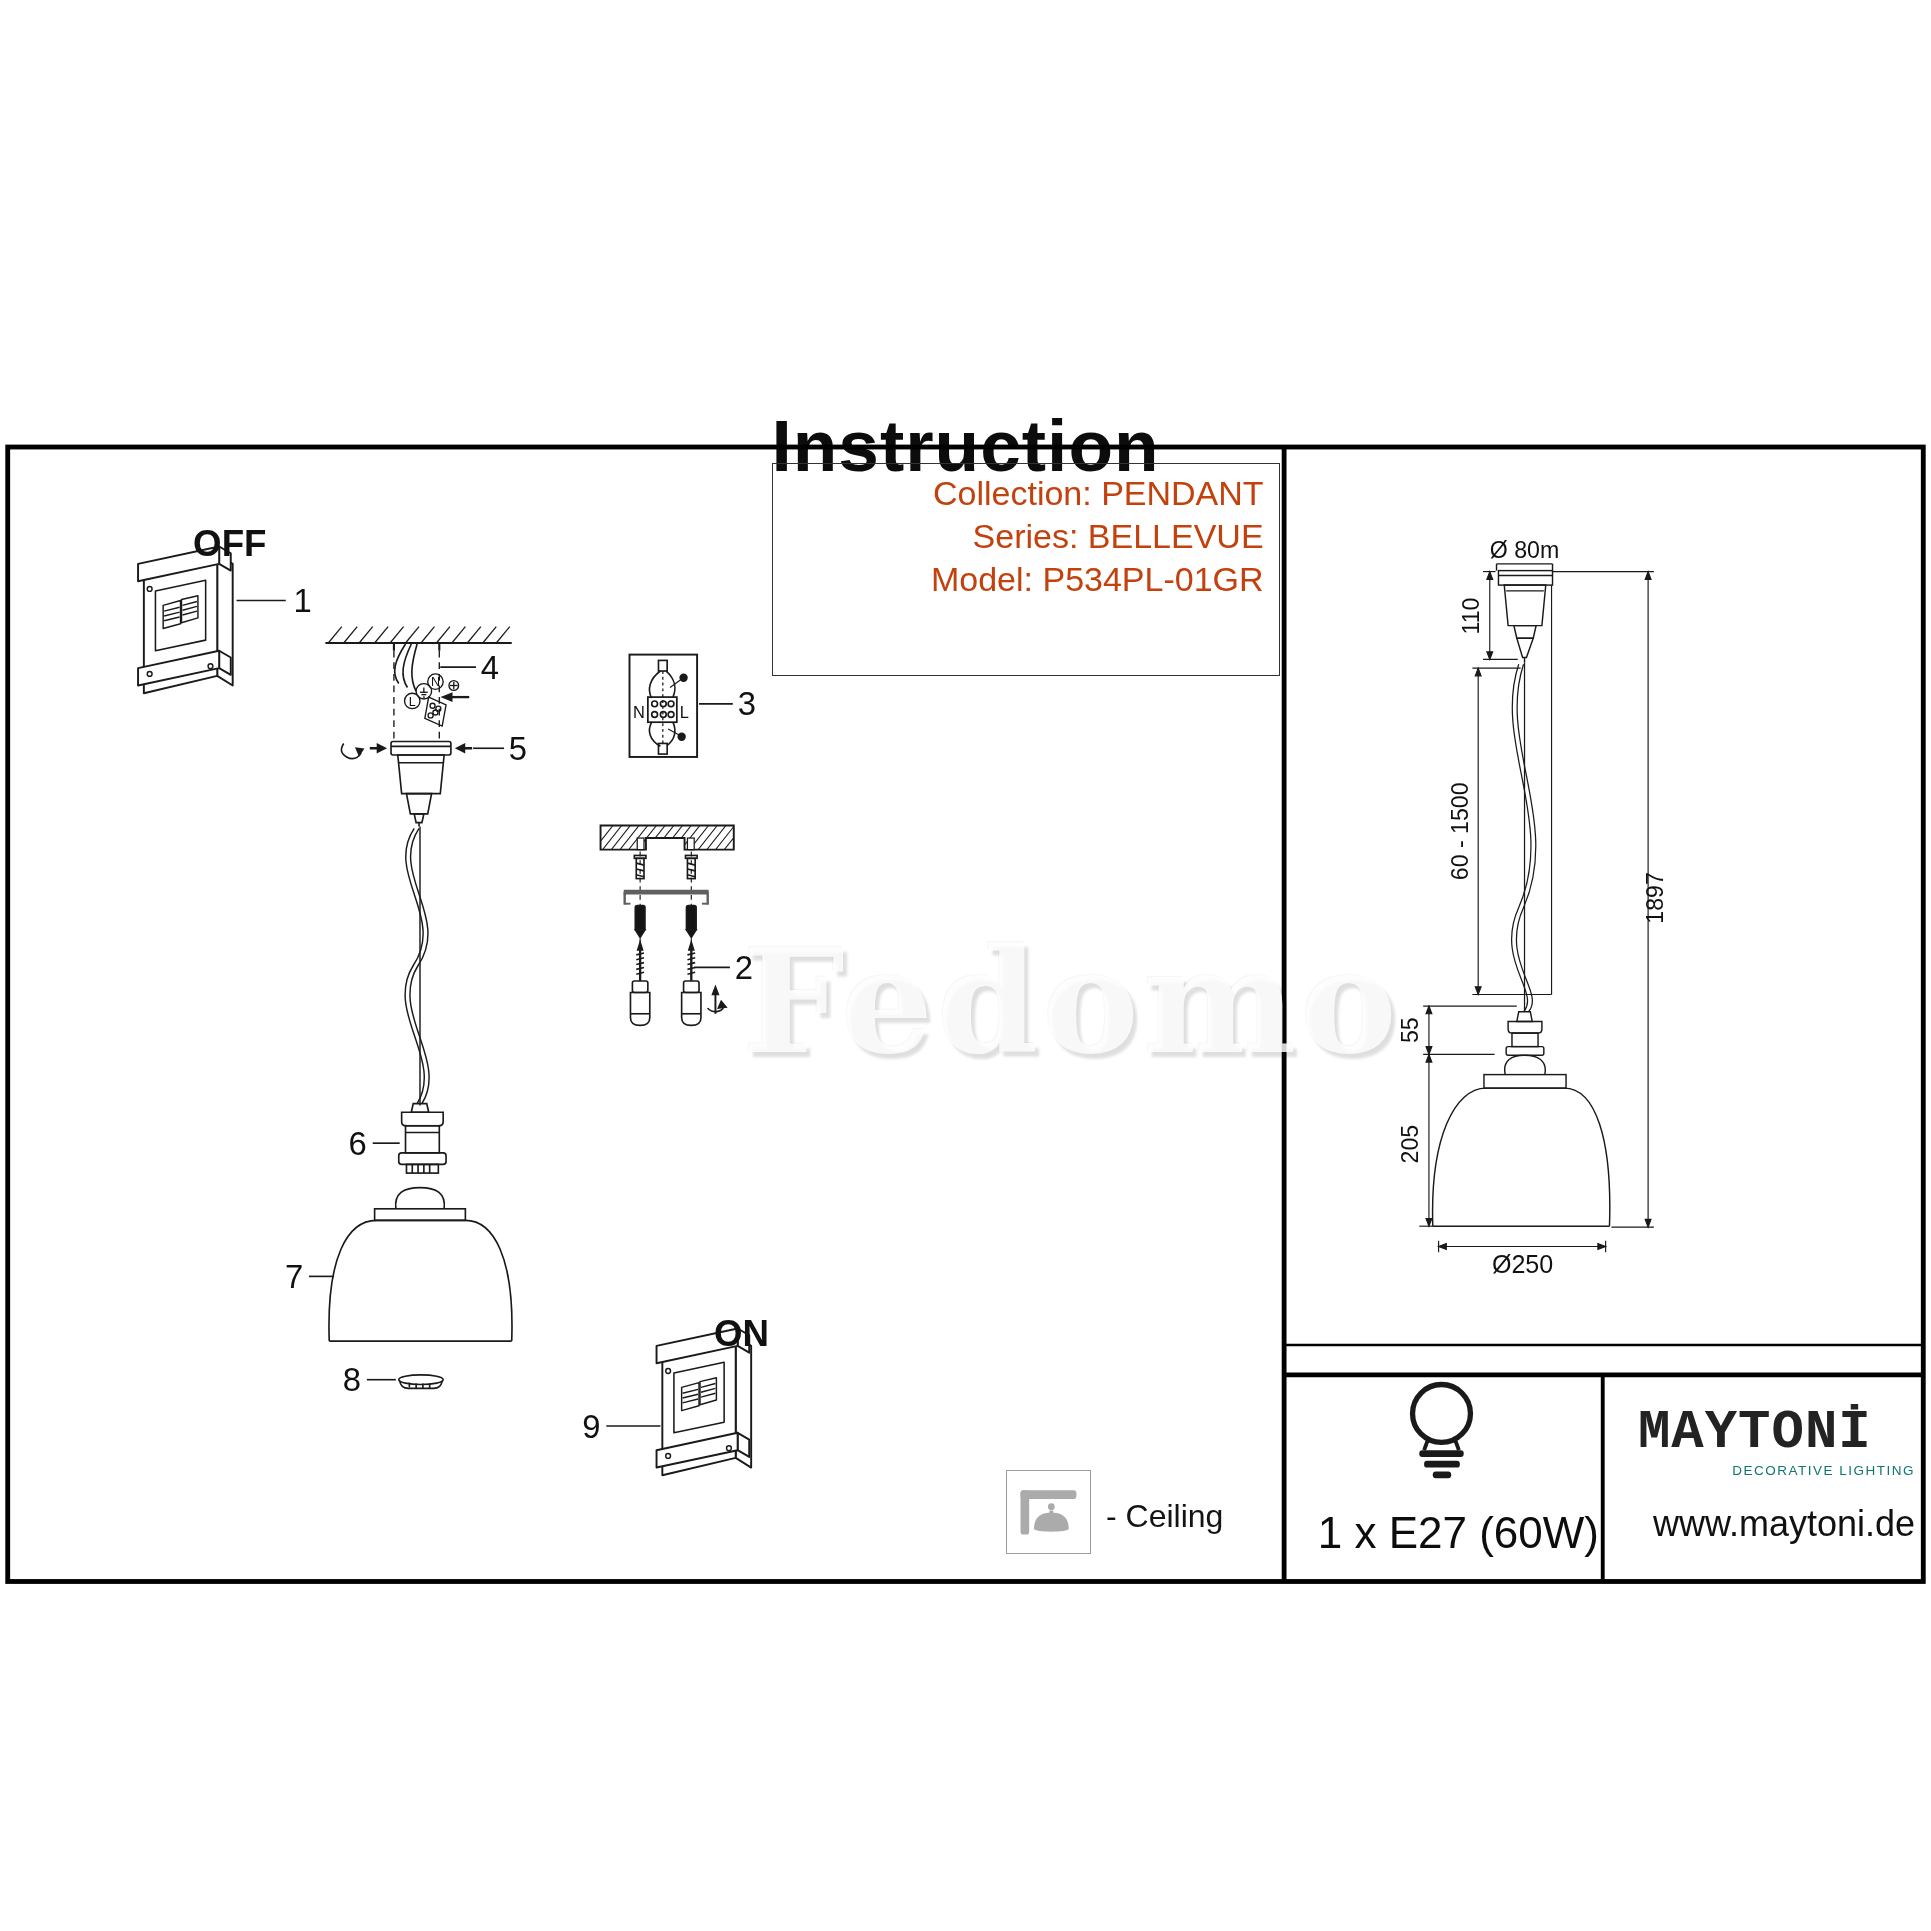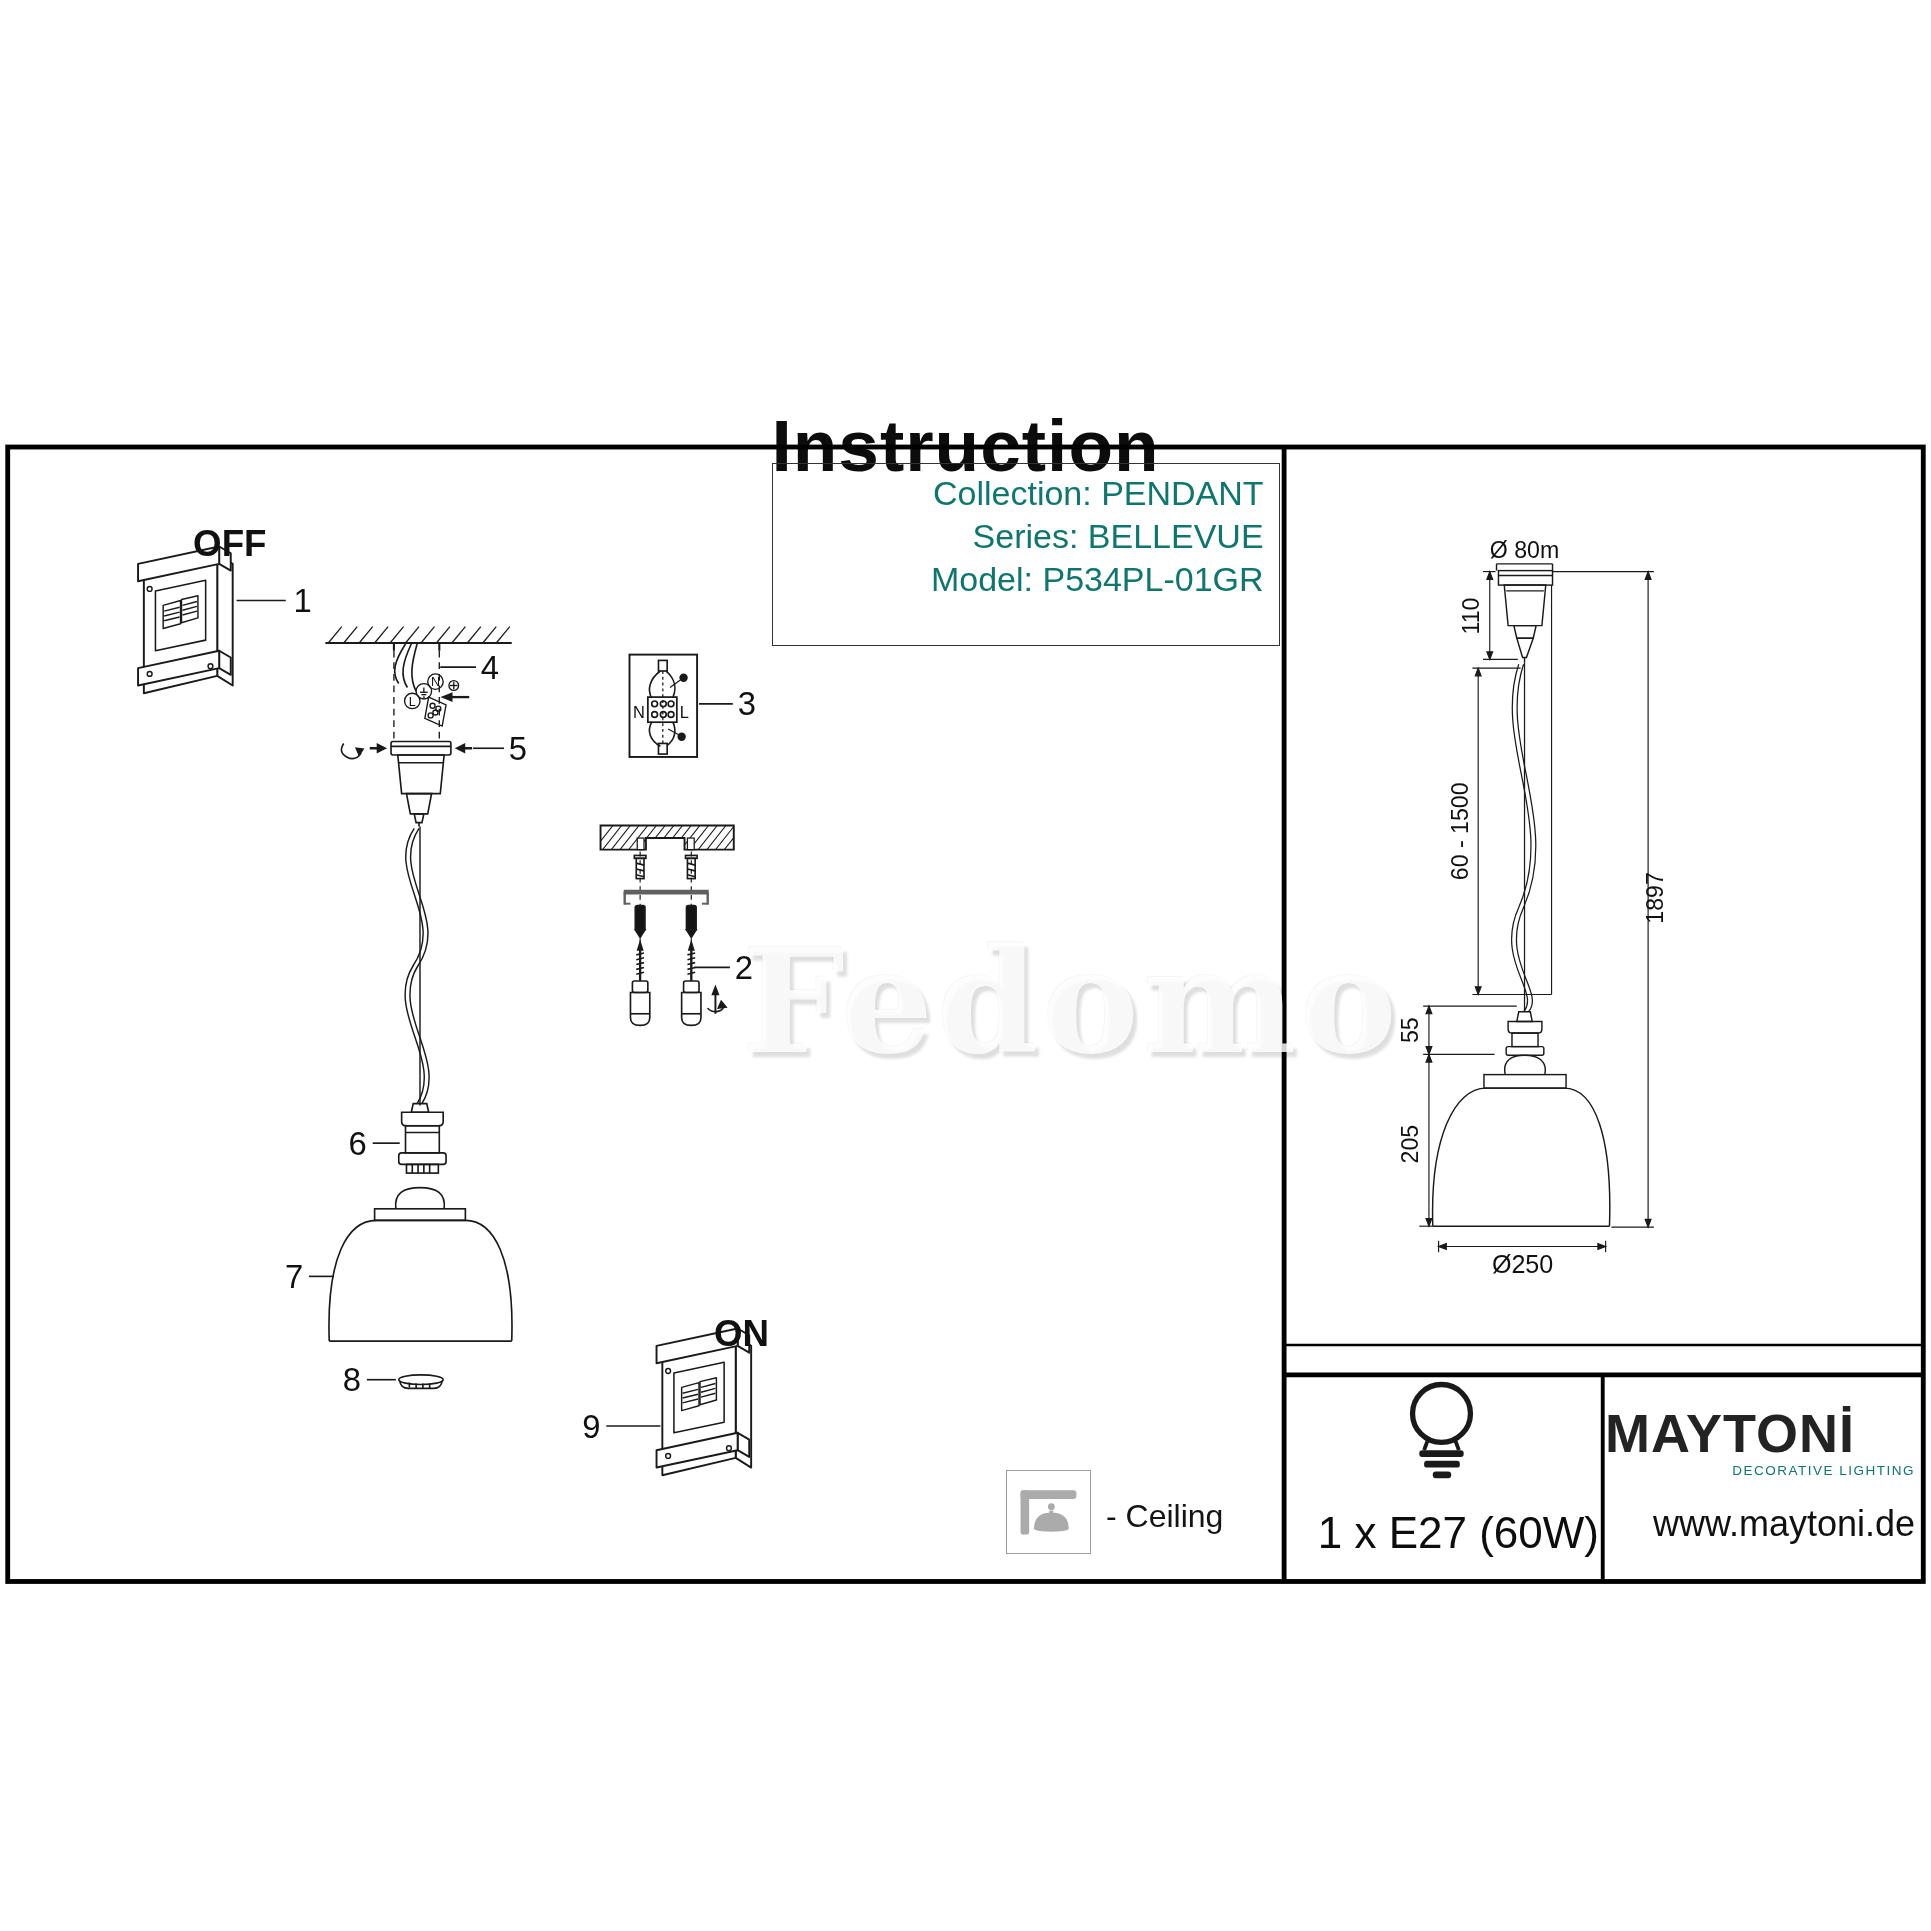--- a/index.html
+++ b/index.html
@@ -2,35 +2,35 @@
 <html><head>
 <meta charset="utf-8">
 <style>
   html,body{margin:0;padding:0;background:#ffffff;}
   .page{position:relative;width:1931px;height:1931px;background:#fff;overflow:hidden;
         font-family:"Liberation Sans",sans-serif;color:#111;}
   .title{position:absolute;left:0;right:0;top:404px;text-align:center;
          font-size:73px;font-weight:bold;letter-spacing:1px;color:#0c0c0c;}
   svg.art{position:absolute;left:0;top:0;width:1931px;height:1931px;z-index:1;pointer-events:none;}
   svg.art text{font-family:"Liberation Sans",sans-serif;fill:#111;}
-  .info-box{position:absolute;left:772px;top:463px;width:508px;height:183px;
+  .info-box{position:absolute;left:772px;top:463px;width:508px;height:213px;
             border:1.9px solid #333;box-sizing:border-box;z-index:2;
-            text-align:right;padding:7.7px 15.4px 0 0;font-size:34px;line-height:43px;color:#0f766e;}
+            text-align:right;padding:7.7px 15.4px 0 0;font-size:34px;line-height:43px;color:#c2410c;}
   .watermark{position:absolute;left:708px;top:916px;z-index:3;
              font-family:"DejaVu Serif",serif;font-weight:bold;
              font-size:145px;letter-spacing:3.9px;color:rgba(255,255,255,0.82);
              text-shadow:3.9px 4.8px 2.9px rgba(0,0,0,0.13), -1px -1px 1px rgba(0,0,0,0.04);margin-left:34px;}
   .legend-icon{position:absolute;left:1006px;top:1470px;width:85px;height:84px;
                border:1.9px solid #9c9c9c;box-sizing:border-box;background:#fff;z-index:2;}
   .legend-label{position:absolute;left:1106px;top:1498px;font-size:32px;color:#141414;z-index:2;}
   .spec-label{position:absolute;left:1288px;top:1508px;width:311px;text-align:right;
               font-size:44px;color:#0d0d0d;z-index:2;}
   .brand{position:absolute;left:1605px;top:1375px;width:315px;height:205px;z-index:2;}
-  .brand-logo{margin-top:31px;text-align:left;padding-right:15.4px;
-              font-size:54px;font-weight:bold;letter-spacing:1px;color:#232323;line-height:54px;}
+  .brand-logo{margin-top:31px;text-align:center;padding-right:15.4px;
+              font-size:54px;font-weight:bold;letter-spacing:1px;color:#232323;line-height:54px;font-family:Liberation Mono, monospace;}
   .brand-tagline{text-align:right;padding-right:5px;font-size:13.5px;letter-spacing:1.5px;
                  color:#0f766e;margin-top:2.9px;}
   .brand-site{text-align:right;padding-right:5px;font-size:36px;color:#111;margin-top:25px;}
 </style>
 </head>
 <body>
 
 <div class="page">
 
   <div class="title">Instruction</div>

